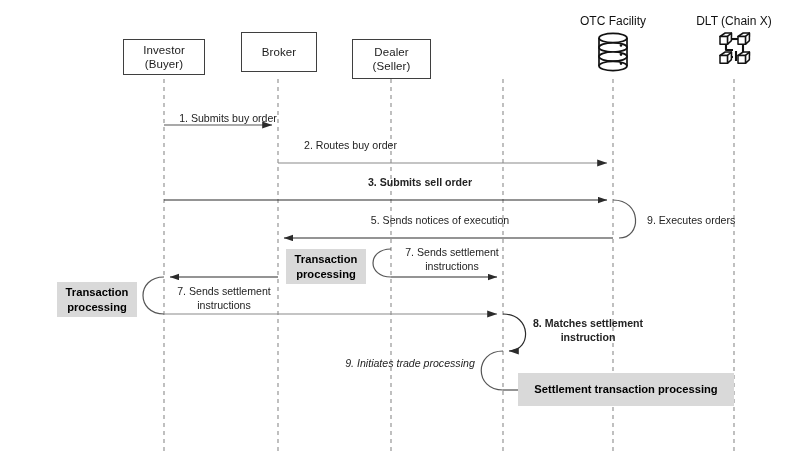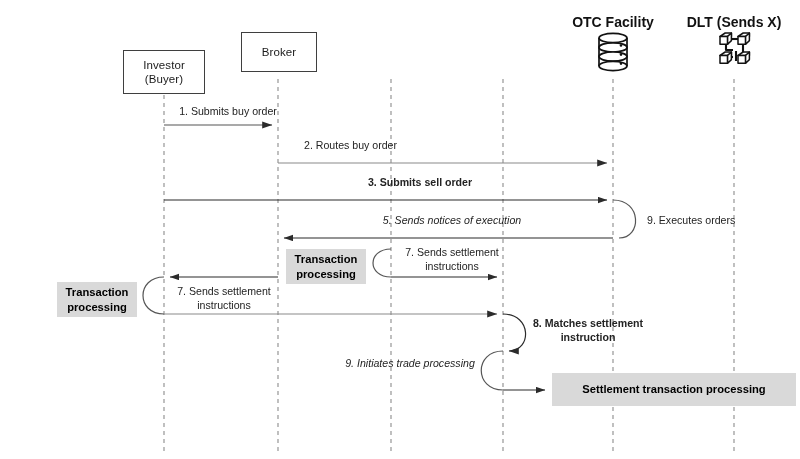--- a/index.html
+++ b/index.html
@@ -34,22 +34,22 @@
     justify-content: center;
     text-align: center;
     font-size: 11.5px;
     color: #1b1b1b;
     line-height: 1.25;
     letter-spacing: 0.1px;
   }
   .actor-title {
     position: absolute;
     text-align: center;
-    font-size: 14px;
-    font-weight: bold;
+    font-size: 12px;
+    font-weight: normal;
     color: #111111;
     white-space: nowrap;
   }
   .msg-label {
     position: absolute;
     font-size: 10.6px;
     color: #232323;
     line-height: 1.28;
     white-space: nowrap;
   }
@@ -159,46 +159,52 @@
       </g>
 
       <g transform="translate(4,0)">
         <path d="M0,3.4 L5.2,0 L11.4,0 L11.4,3.4 Z" fill="#ffffff"></path>
         <path d="M0,3.4 L0,11.2 L7.6,11.2 L7.6,3.4 Z" fill="#ffffff"></path>
         <path d="M7.6,3.4 L11.4,0 L11.4,7.6 L7.6,11.2 Z" fill="#ffffff"></path>
       </g>
     </g>
   </svg>
 
-  <div class="actor-box" style="left:123px; top:50px; width:82px; height:44px;">
+  <div class="actor-box" style="left:123px; top:39px; width:82px; height:36px;">
     <div>
       <span>Investor</span><br>
       <span>(Buyer)</span>
     </div>
   </div>
 
   <div class="actor-box" style="left:241px; top:32px; width:76px; height:40px;">
     <span>Broker</span>
   </div>
 
+  <div class="actor-box" style="left:352px; top:39px; width:79px; height:40px;">
+    <div>
+      <span>Dealer</span><br>
+      <span>(Seller)</span>
+    </div>
+  </div>
 
 
   <div class="actor-title" style="left:563px; top:14px; width:100px;">OTC Facility</div>
 
-  <div class="actor-title" style="left:679px; top:14px; width:110px;">DLT (Sends X)</div>
-
-  <div class="msg-label center" style="left:168px; top:105px; width:120px;">1. Submits buy order</div>
+  <div class="actor-title" style="left:679px; top:14px; width:110px;">DLT (Chain X)</div>
+
+  <div class="msg-label center" style="left:168px; top:112px; width:120px;">1. Submits buy order</div>
 
   <div class="msg-label left" style="left:304px; top:139px;">2. Routes buy order</div>
 
   <div class="msg-label center" style="left:340px; top:176px; width:160px;font-weight:bold;">3. Submits sell order</div>
 
   <div class="msg-label left" style="left:647px; top:214px;">9. Executes orders</div>
 
-  <div class="msg-label center" style="left:342px; top:214px; width:220px;font-style:italic;">5. Sends notices of execution</div>
+  <div class="msg-label center" style="left:330px; top:214px; width:220px;">5. Sends notices of execution</div>
 
 
   <div class="msg-label center" style="left:396px; top:246px; width:112px;">
     <span>7. Sends settlement</span><br>
     <span>instructions</span>
   </div>
 
   <div class="msg-label center" style="left:168px; top:285px; width:112px;">
     <span>7. Sends settlement</span><br>
     <span>instructions</span>
@@ -218,17 +224,17 @@
     </div>
   </div>
 
   <div class="proc-box" style="left:57px; top:282px; width:80px; height:35px;">
     <div>
       <span>Transaction</span><br>
       <span>processing</span>
     </div>
   </div>
 
-  <div class="proc-box" style="left:552px; top:373px; width:244px; height:33px;">
+  <div class="proc-box" style="left:518px; top:373px; width:216px; height:33px;">
     <span>Settlement transaction processing</span>
   </div>
 
 </div>
 
 </body></html>

